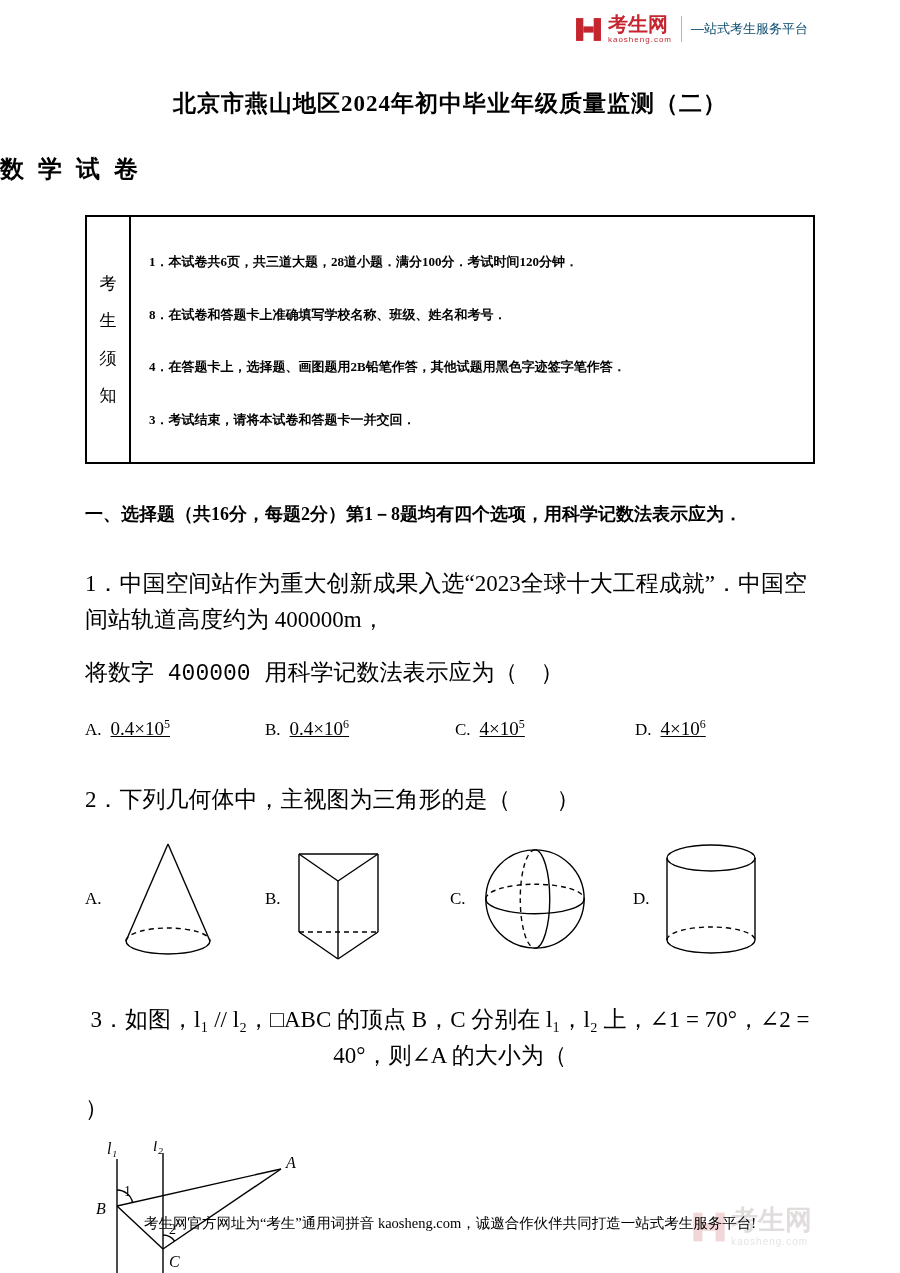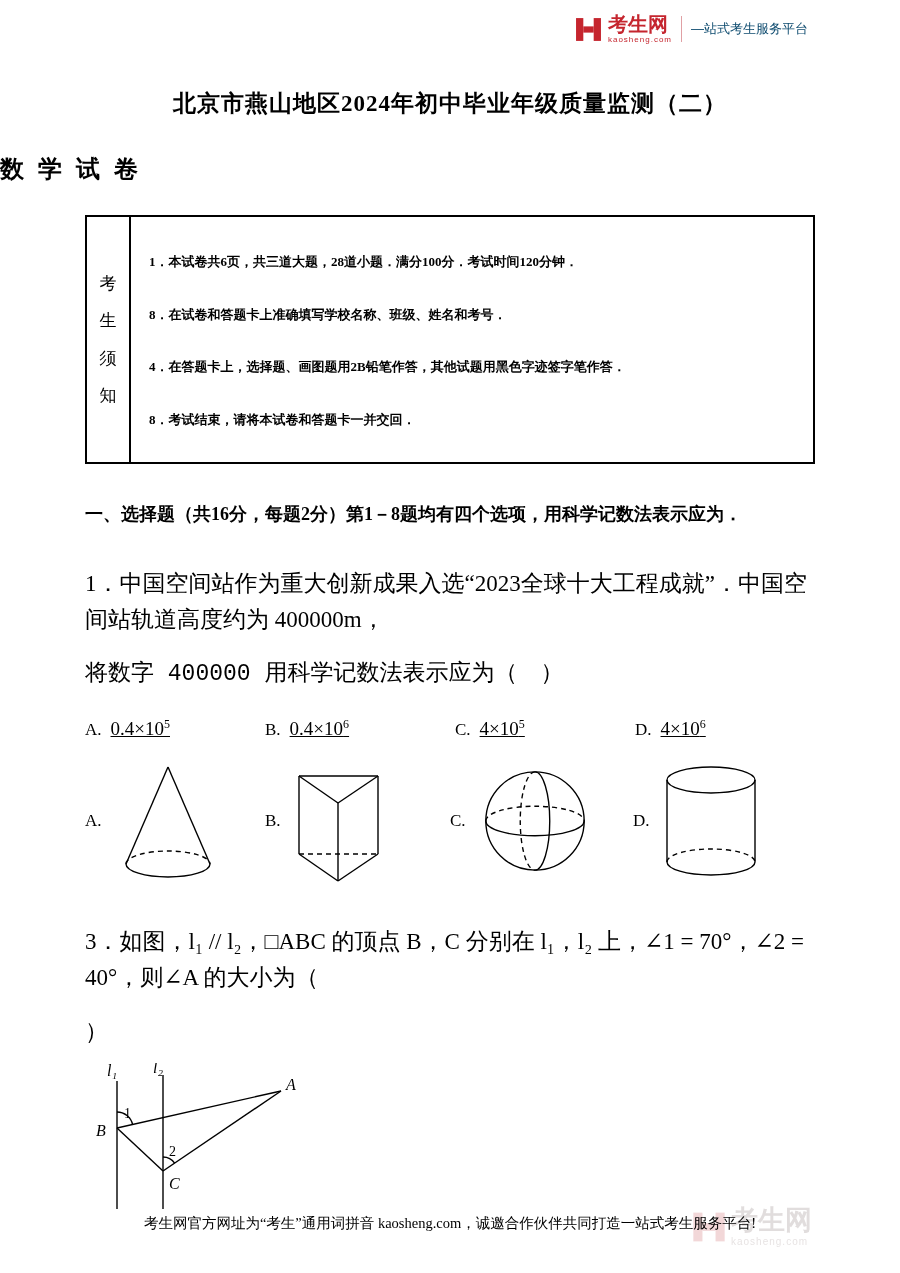--- a/index.html
+++ b/index.html
@@ -49,21 +49,21 @@
   .q2-line { margin-top: 42px; }
 
   .fig-row { display: flex; margin-top: 16px; align-items: center; }
   .fig-cell { display: flex; align-items: center; }
   .fig-a { width: 180px; } .fig-b { width: 185px; } .fig-c { width: 183px; } .fig-d { flex: 1; }
   .fig-cell .opt-label { margin-right: 10px; }
   .fig-svg { display: block; }
   .fig-svg path, .fig-svg line, .fig-svg ellipse, .fig-svg circle, .fig-svg polyline { fill: none; stroke: #000; stroke-width: 1.4; }
   .dashed { stroke-dasharray: 5 4; }
 
-  .q3-l1 { margin-top: 38px; }
+  .q3-l1 { margin-top: 38px; text-align: center; }
   .q3-l2 { margin-top: 18px; }
 
   .geo-svg { display: block; margin: 14px 0 0 0; }
   .geo-svg line, .geo-svg path { fill: none; stroke: #000; stroke-width: 1.4; }
   .geo-label { font-size: 16px; font-style: italic; font-family: "Liberation Serif", "DejaVu Serif", serif; fill: #000; stroke: none; }
   .geo-num { font-size: 14px; font-style: normal; }
 
   .footer { position: absolute; bottom: 26px; left: 0; width: 100%; text-align: center; font-size: 14.5px; color: #000; }
 
   .watermark { position: absolute; right: 88px; bottom: 26px; display: flex; align-items: center; opacity: 0.55; }
@@ -100,21 +100,21 @@
       <div class="notice-side">
         <span>考</span>
         <span>生</span>
         <span>须</span>
         <span>知</span>
       </div>
       <div class="notice-right">
         <p class="notice-item">1．本试卷共6页，共三道大题，28道小题．满分100分．考试时间120分钟．</p>
         <p class="notice-item">8．在试卷和答题卡上准确填写学校名称、班级、姓名和考号．</p>
         <p class="notice-item">4．在答题卡上，选择题、画图题用2B铅笔作答，其他试题用黑色字迹签字笔作答．</p>
-        <p class="notice-item">8．考试结束，请将本试卷和答题卡一并交回．</p>
+        <p class="notice-item">3．考试结束，请将本试卷和答题卡一并交回．</p>
       </div>
     </div>
 
     <p class="section-heading">一、选择题（共16分，每题2分）第1－8题均有四个选项，用科学记数法表示应为．</p>
 
     <p class="q-line q1-l1">1．中国空间站作为重大创新成果入选“2023全球十大工程成就”．中国空间站轨道高度约为 400000m，</p>
     <p class="q-line q1-l2">将数字 400000 用科学记数法表示应为（　）</p>
 
     <div class="opt-row">
       <div class="opt opt-a">
@@ -128,20 +128,21 @@
       <div class="opt opt-c">
         <span class="opt-label">C.</span>
         <span class="opt-val"><span>4×10</span><sup>5</sup></span>
       </div>
       <div class="opt opt-d">
         <span class="opt-label">D.</span>
         <span class="opt-val"><span>4×10</span><sup>6</sup></span>
       </div>
     </div>
 
+    <p class="q-line q2-line">2．下列几何体中，主视图为三角形的是（　　）</p>
 
     <div class="fig-row">
       <div class="fig-cell fig-a">
         <span class="opt-label">A.</span>
         <svg class="fig-svg" width="112" height="125" viewBox="0 0 110 125">
           <path d="M55,8 L13,105"></path>
           <path d="M55,8 L97,105"></path>
           <path d="M13,105 A42,13 0 0 0 97,105"></path>
           <path class="dashed" d="M13,105 A42,13 0 0 1 97,105"></path>
         </svg>

